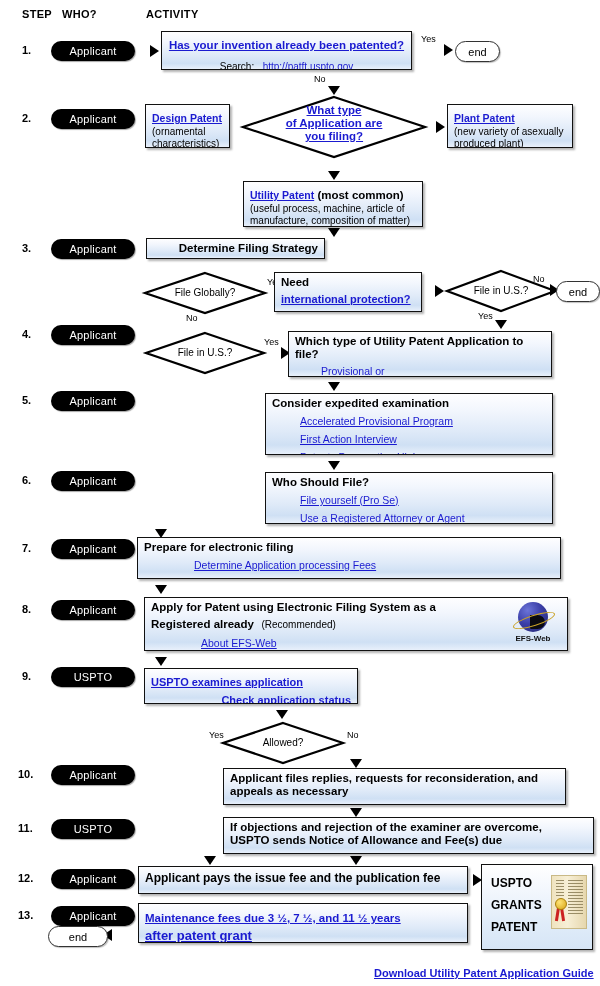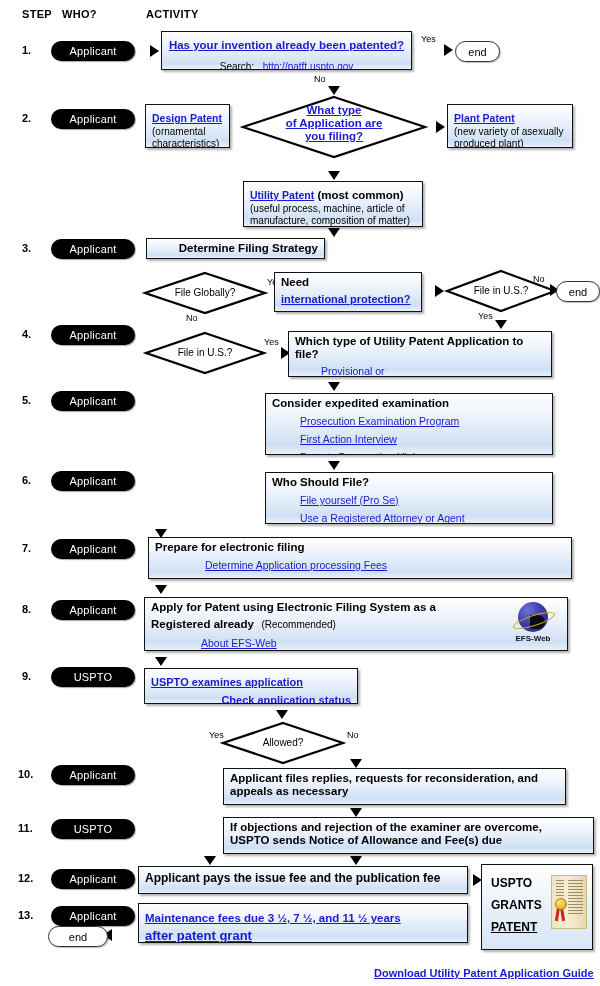--- a/index.html
+++ b/index.html
@@ -402,21 +402,21 @@
     </div>
   </div>
 
   <div class="abs lnv" style="left:333px;top:377px;height:9px;"></div>
   <div class="arrowdown" style="left:328px;top:382px;"></div>
 
   <div class="abs box" style="left:265px;top:393px;width:288px;height:62px;">
     <div class="inner" style="padding-top:3px;">
       <div class="btitle">Consider expedited examination</div>
       <div style="margin-left:28px;margin-top:1px;">
-        <div><span class="lnk smb">Prosecution  Examination  Program</span></div>
+        <div><span class="lnk smb">Accelerated  Provisional  Program</span></div>
         <div><span class="lnk smb">First Action  Interview</span></div>
         <div><span class="lnk smb">Patents Prosecution Highway</span></div>
       </div>
     </div>
   </div>
 
   <div class="abs lnv" style="left:333px;top:455px;height:11px;"></div>
   <div class="arrowdown" style="left:328px;top:461px;"></div>
 
   <div class="abs box" style="left:265px;top:472px;width:288px;height:52px;">
@@ -429,21 +429,21 @@
           
         </div>
       </div>
     </div>
   </div>
 
   <div class="abs lnv" style="left:160px;top:524px;height:10px;"></div>
   <div class="abs lnh" style="left:160px;top:524px;width:175px;"></div>
   <div class="arrowdown" style="left:155px;top:529px;"></div>
 
-  <div class="abs box" style="left:148px;top:537px;width:424px;height:42px;">
+  <div class="abs box" style="left:137px;top:537px;width:424px;height:42px;">
     <div class="inner" style="padding-top:3px;">
       <div class="btitle">Prepare for electronic filing</div>
       <div style="margin-left:50px;margin-top:1px;">
         <div><span class="lnk smb">Determine Application processing Fees</span></div>
         <div><span class="lnk smb">Apply for a Customer Number and Digital  Certificate</span></div>
       </div>
     </div>
   </div>
 
   <div class="abs lnv" style="left:160px;top:579px;height:11px;"></div>
@@ -522,21 +522,21 @@
       <div class="btitle" style="font-size:12px;">Applicant pays the issue fee and the publication fee</div>
     </div>
   </div>
 
   <div class="abs lnh" style="left:468px;top:879px;width:12px;"></div>
   <div class="arrowright" style="left:473px;top:874px;"></div>
 
   <div class="abs grantbox" style="left:481px;top:864px;width:112px;height:86px;">
     <div class="grantword" style="left:9px;top:11px;">USPTO</div>
     <div class="grantword" style="left:9px;top:33px;">GRANTS</div>
-    <div class="grantword" style="left:9px;top:55px;text-decoration:underline;">PATENT</div>
+    <div class="grantword" style="left:9px;top:55px;">PATENT</div>
     <div class="cert" style="left:69px;top:10px;">
       <div class="lft">
           <i></i>
           <i></i>
           <i></i>
           <i></i>
           <i></i>
           <i></i>
         </div>
       <div class="txt">

